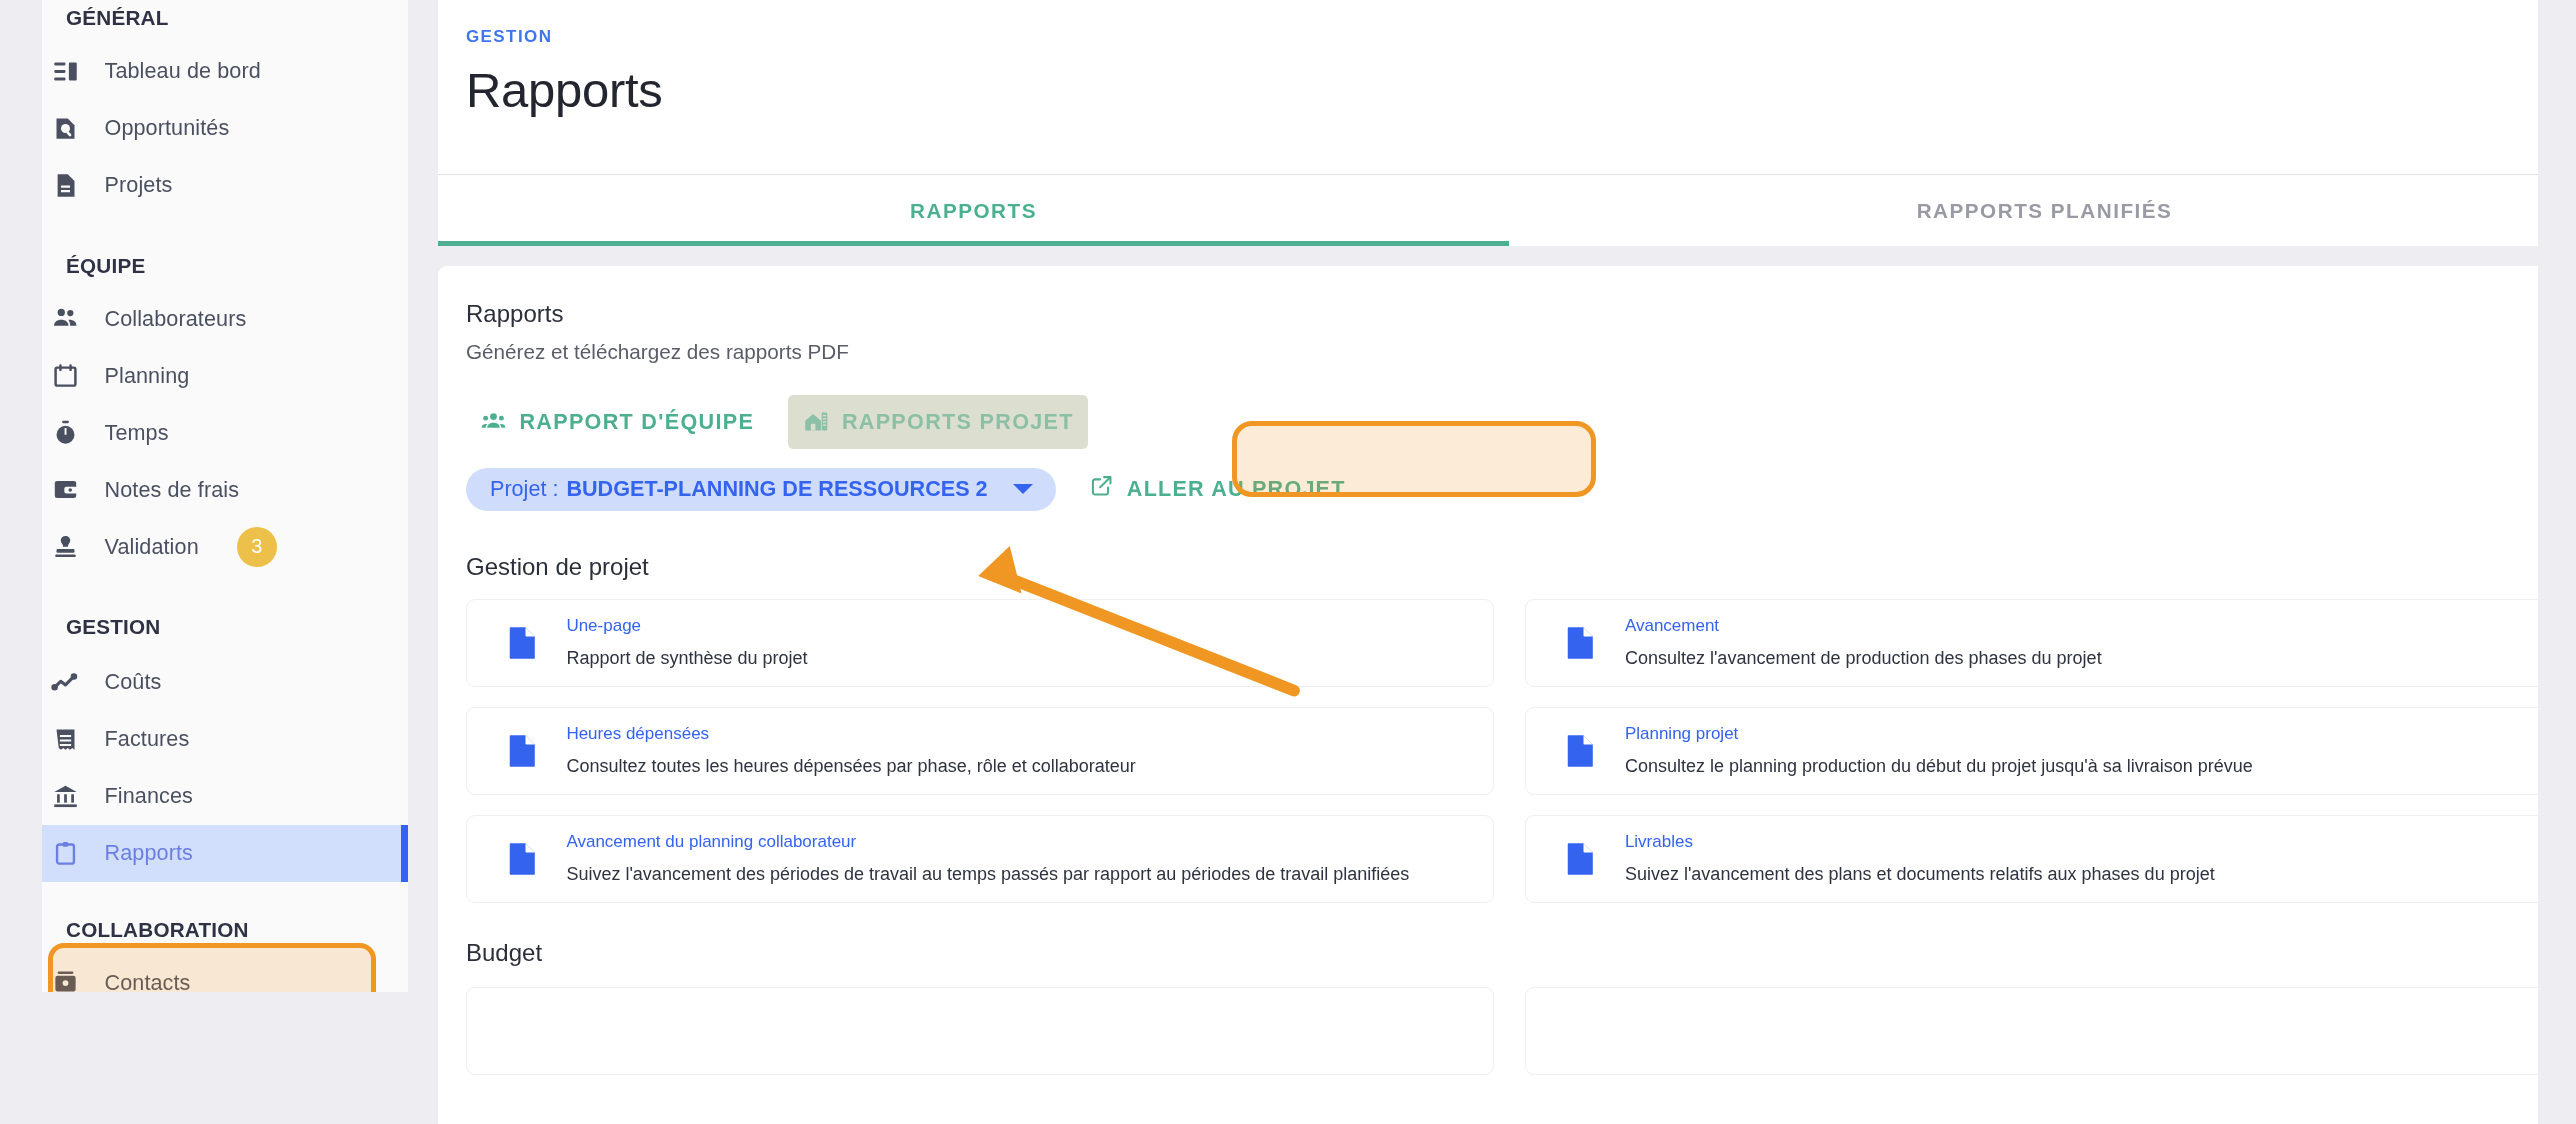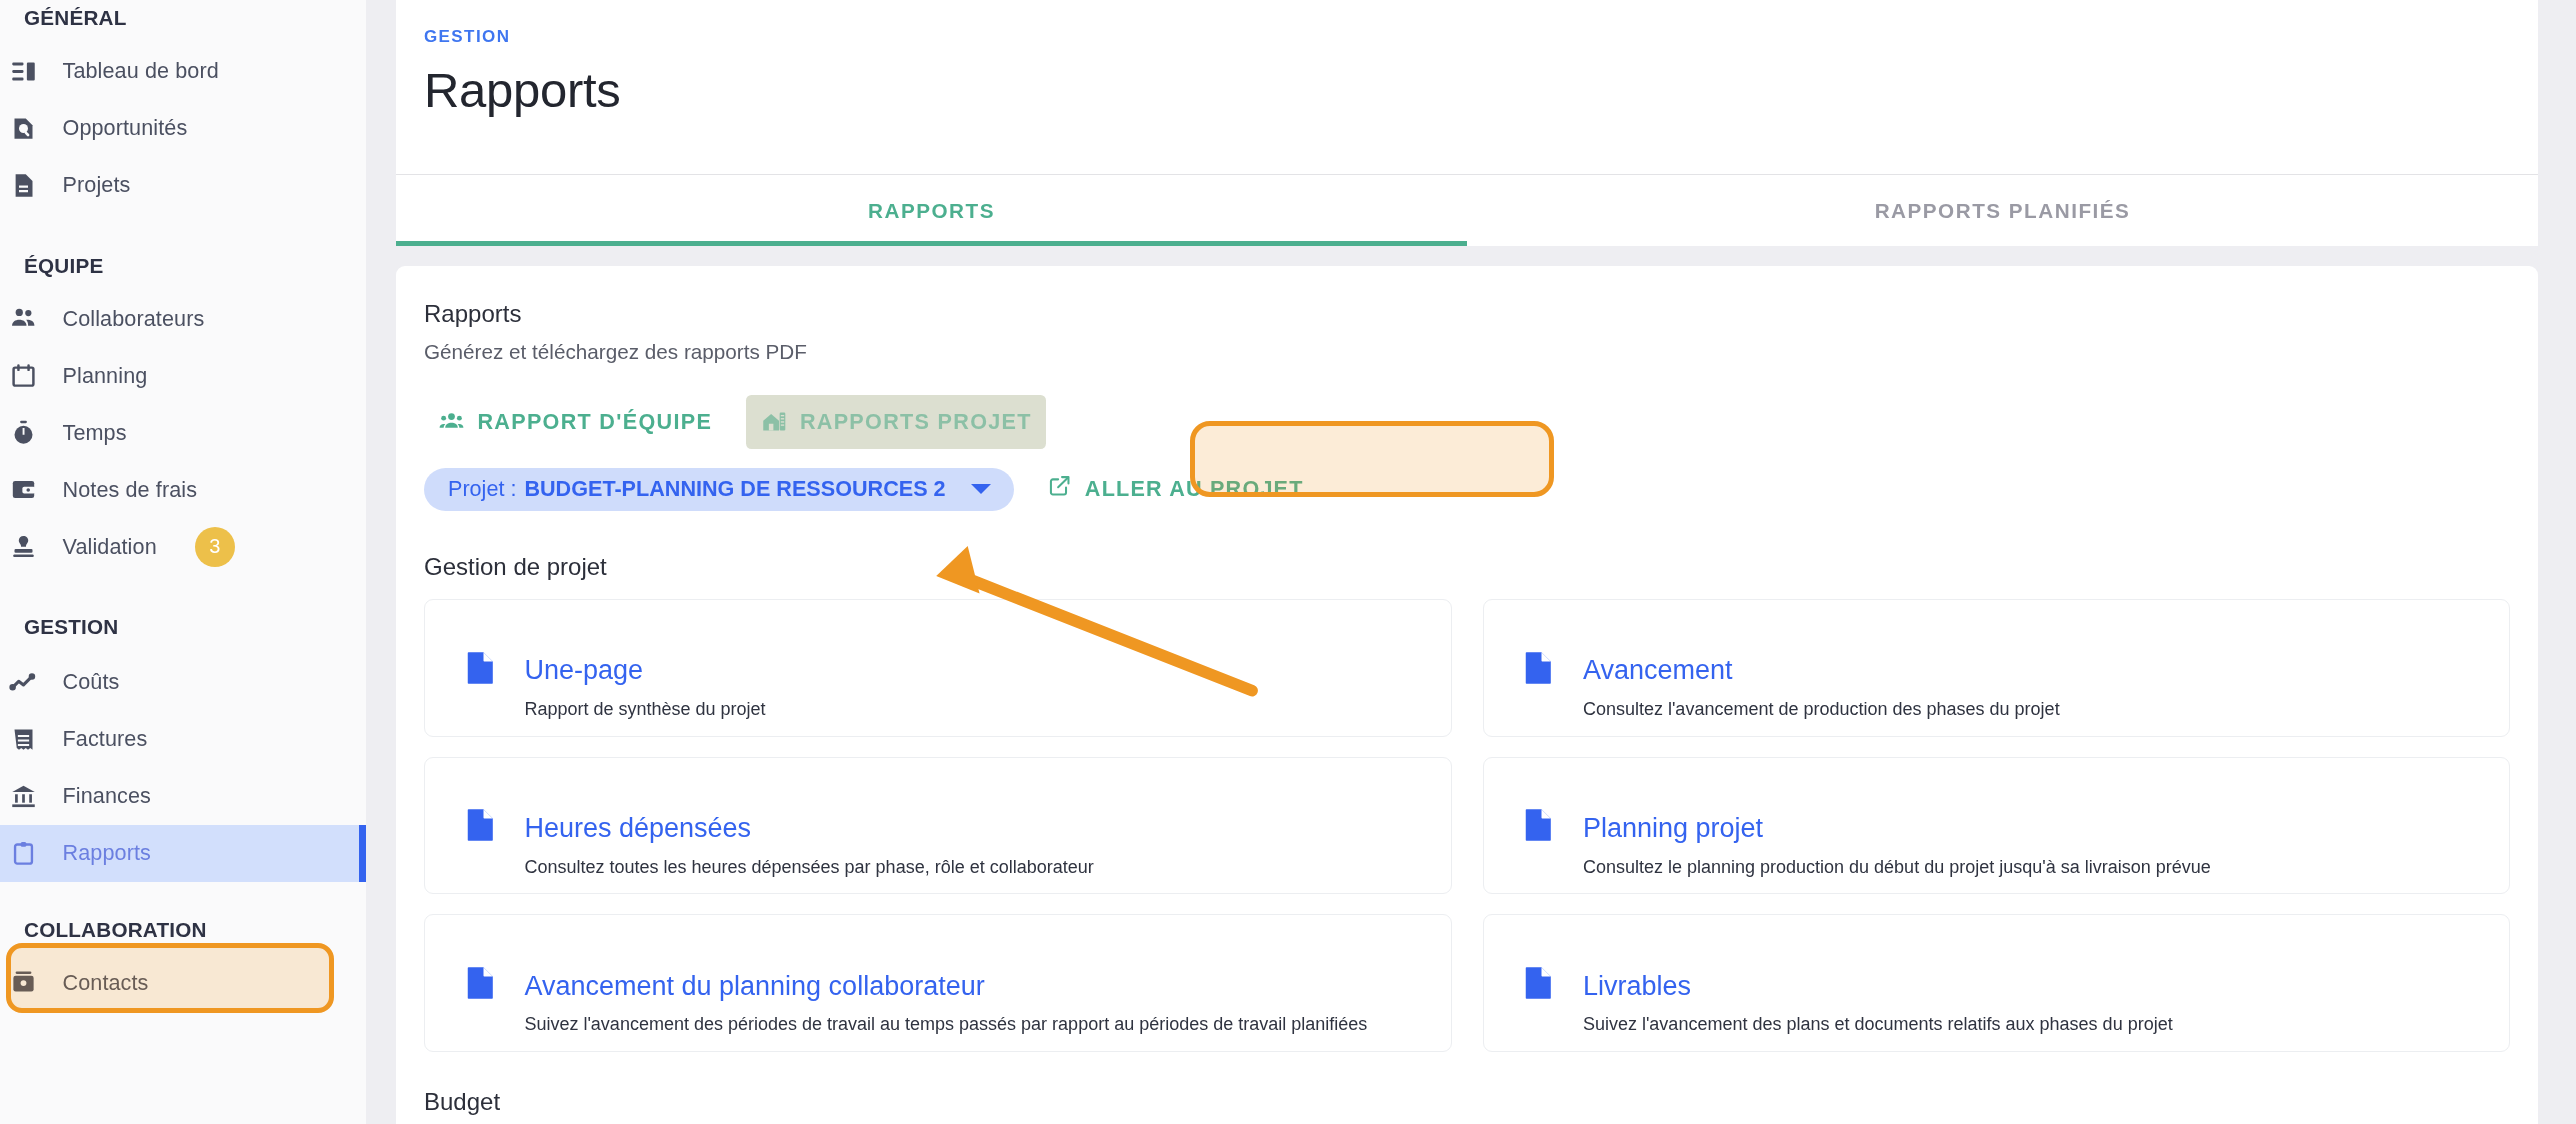--- a/index.html
+++ b/index.html
@@ -6,26 +6,27 @@
   html, body {
     width: 2576px; height: 1124px;
     font-family: "Liberation Sans", sans-serif;
     background: #eeeef2;
     overflow: hidden;
   }
   .app { position: relative; width: 2576px; height: 1124px; display: flex; }
 
   
   .sidebar {
-    width: 366px; height: 1124px;
+    width: 366px; height: 992px;
     background: #fafafb;
     flex: 0 0 366px;
     padding-top: 0px;
     overflow: hidden;
     position: relative;
+    margin-left: 42px;
   }
   .nav-section-title {
     font-size: 20.7px; font-weight: bold; letter-spacing: 0.2px;
     color: #2e3244; padding-left: 24px;
   }
   .nav-item {
     display: flex; align-items: center;
     height: 57px; padding-left: 6px;
     position: relative;
   }
@@ -163,21 +164,21 @@
   .rcard {
     border: 1.8px solid #eceef1; border-radius: 9px;
     background: #fff;
     min-height: 88px;
     display: flex; align-items: center;
     padding: 14.4px 23.4px 14.4px 21.6px;
     cursor: pointer;
   }
   .rcard .doc-ico { flex: 0 0 67px; display: flex; align-items: center; justify-content: center; }
   .rcard .rc-body { margin-left: 10.8px; }
-  .rc-title { font-size: 27px; color: #3463ef; line-height: 1.25; margin-top: 40px; }
+  .rc-title { font-size: 17px; color: #3463ef; line-height: 1.25; }
   .rc-desc { font-size: 18px; color: #2f3340; margin-top: 9px; line-height: 1.35; max-width: 899px; }
 
   
   .vscroll-main {
     position: absolute; top: 0; right: 0; width: 38px; height: 1124px;
     background: #eeeef2;
   }
   .arrow-layer { position: absolute; inset: 0; pointer-events: none; }
 </style>
 </head>

